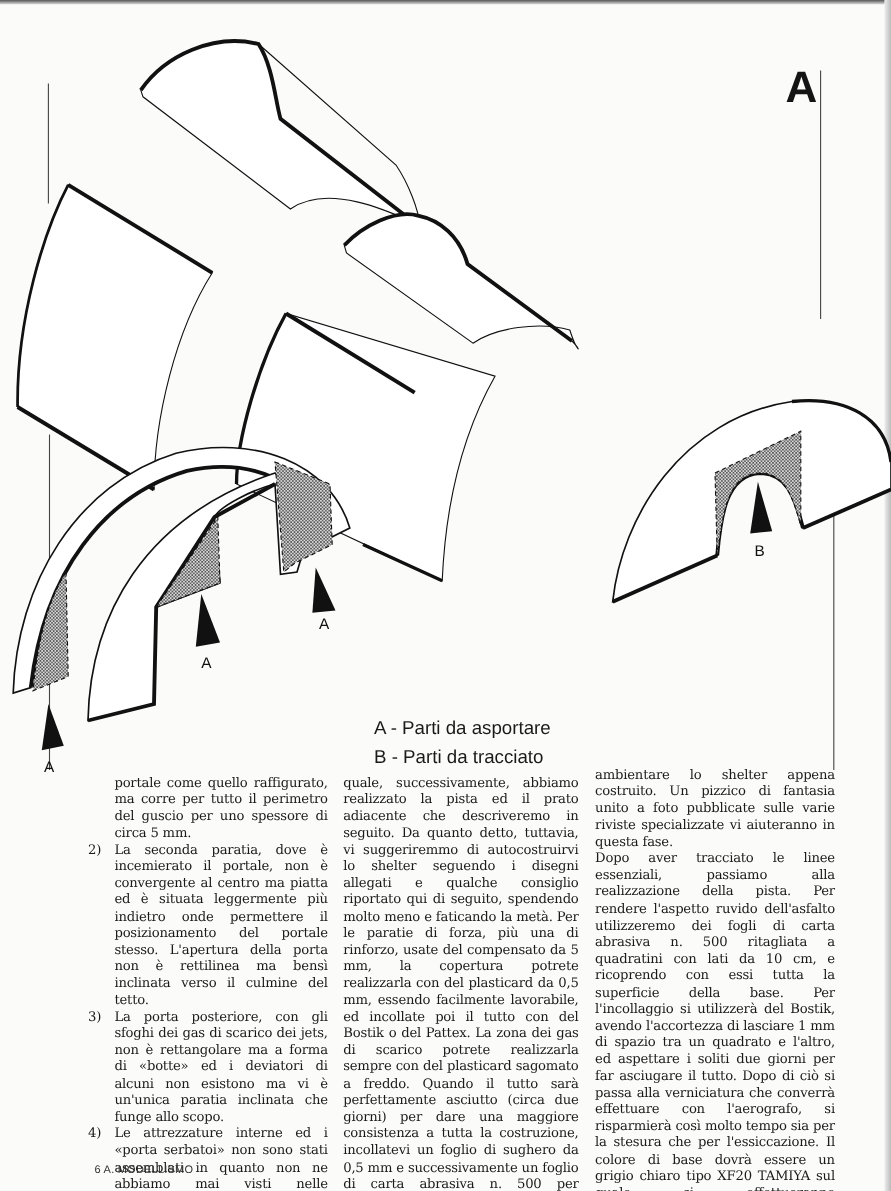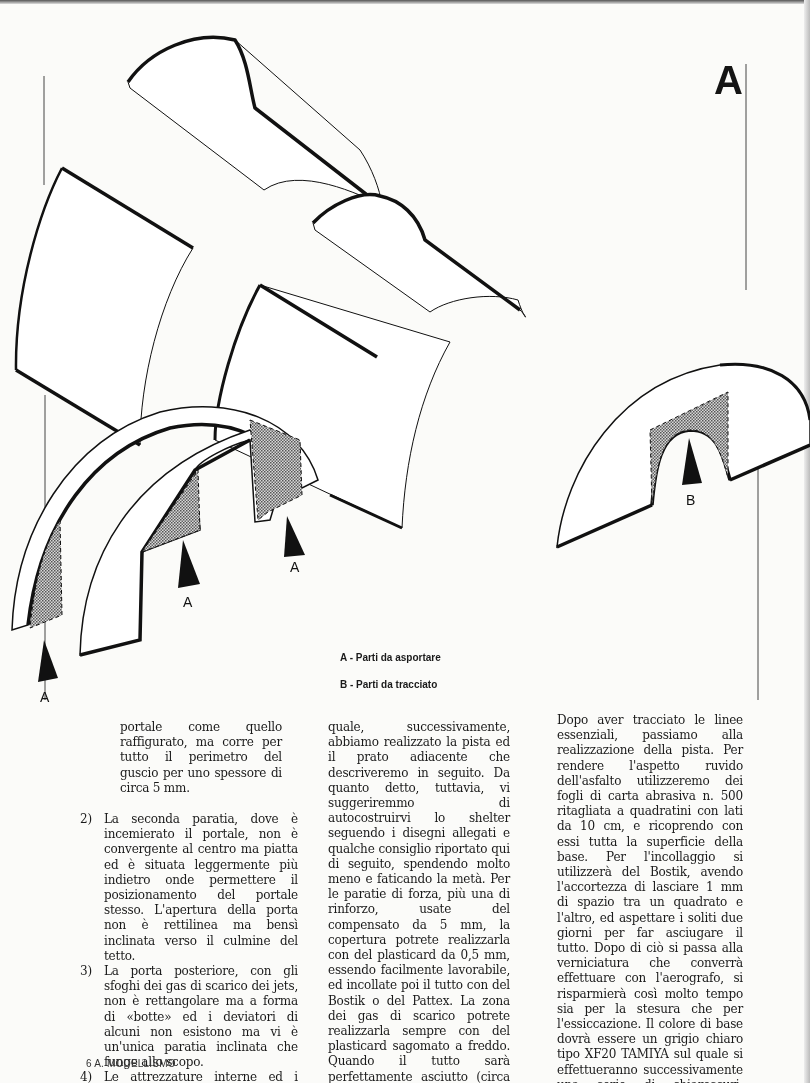--- a/index.html
+++ b/index.html
@@ -1,22 +1,22 @@
 <!DOCTYPE html>
 <html><head>
 <meta charset="utf-8">
 <style>
   html, body { margin: 0; padding: 0; }
   body { width: 810px; height: 1083px; background: #fbfbf9; position: relative; overflow: hidden; font-family: "DejaVu Serif", serif; color: #1a1a1a; }
   .topband { position: absolute; left: 0; top: 0; width: 810px; height: 4px; background: linear-gradient(#555, #ddd); }
   .drawing { position: absolute; left: 0; top: 0; width: 810px; height: 700px; }
   .fig-letter { position: absolute; left: 714px; top: 60px; font-family: "Liberation Sans", sans-serif; font-weight: bold; font-size: 40px; line-height: 40px; color: #141414; }
-  .caption { position: absolute; left: 340px; font-family: "Liberation Sans", sans-serif; font-weight: bold; font-size: 10px; color: #1a1a1a; white-space: nowrap; }
+  .caption { position: absolute; left: 340px; font-family: "Liberation Sans", sans-serif; font-weight: normal; font-size: 17px; color: #1a1a1a; white-space: nowrap; }
   .col { position: absolute; top: 704px; font-size: 12px; line-height: 15.2px; text-align: justify; letter-spacing: -0.2px; }
-  .col p { margin: 16px; }
+  .col p { margin: 0; }
   .col .ind { padding-left: 24px; }
   .li { display: flex; }
   .li .num { width: 24px; flex: 0 0 24px; }
   .li .txt { flex: 1; text-align: justify; }
   .footer { position: absolute; left: 86px; top: 1058px; font-family: "Liberation Sans", sans-serif; font-size: 10px; color: #333; letter-spacing: 0.2px; }
   .rightedge { position: absolute; right: 0; top: 0; width: 6px; height: 1083px; background: linear-gradient(to right, #eee, #bbb); }
 </style>
 </head>
 <body>
 
@@ -119,19 +119,20 @@
     <span class="txt">Le attrezzature interne ed i «porta serbatoi» non sono stati assemblati in quanto non ne abbiamo mai visti nelle vicinanze.</span>
   </div>
 
 </div>
 
 <div class="col" style="left:312px;width:214px;">
   <p>quale, successivamente, abbiamo realizzato la pista ed il prato adiacente che descriveremo in seguito. Da quanto detto, tuttavia, vi suggeriremmo di autocostruirvi lo shelter seguendo i disegni allegati e qualche consiglio riportato qui di seguito, spendendo molto meno e faticando la metà. Per le paratie di forza, più una di rinforzo, usate del compensato da 5 mm, la copertura potrete realizzarla con del plasticard da 0,5 mm, essendo facilmente lavorabile, ed incollate poi il tutto con del Bostik o del Pattex. La zona dei gas di scarico potrete realizzarla sempre con del plasticard sagomato a freddo. Quando il tutto sarà perfettamente asciutto (circa due giorni) per dare una maggiore consistenza a tutta la costruzione, incollatevi un foglio di sughero da 0,5 mm e successivamente un foglio di carta abrasiva n. 500 per simulare il cemento. A questo punto in base alla documentazione in possesso, realizzate su di un foglio uno schizzo di come voler</p>
 </div>
 
 <div class="col" style="left:541px;top:697px;width:218px;">
+  <p>ambientare lo shelter appena costruito. Un pizzico di fantasia unito a foto pubblicate sulle varie riviste specializzate vi aiuteranno in questa fase.</p>
   <p>Dopo aver tracciato le linee essenziali, passiamo alla realizzazione della pista. Per rendere l'aspetto ruvido dell'asfalto utilizzeremo dei fogli di carta abrasiva n. 500 ritagliata a quadratini con lati da 10 cm, e ricoprendo con essi tutta la superficie della base. Per l'incollaggio si utilizzerà del Bostik, avendo l'accortezza di lasciare 1 mm di spazio tra un quadrato e l'altro, ed aspettare i soliti due giorni per far asciugare il tutto. Dopo di ciò si passa alla verniciatura che converrà effettuare con l'aerografo, si risparmierà così molto tempo sia per la stesura che per l'essiccazione. Il colore di base dovrà essere un grigio chiaro tipo XF20 TAMIYA sul quale si effettueranno successivamente una serie di chiaroscuri, utilizzando sia l'aerografo che alcuni gessetti per artisti. Si consiglia tuttavia questa</p>
 </div>
 
 <div class="footer">
   <span>6</span>
   <span>A. MODELLISMO</span>
 </div>
 
 </body></html>

